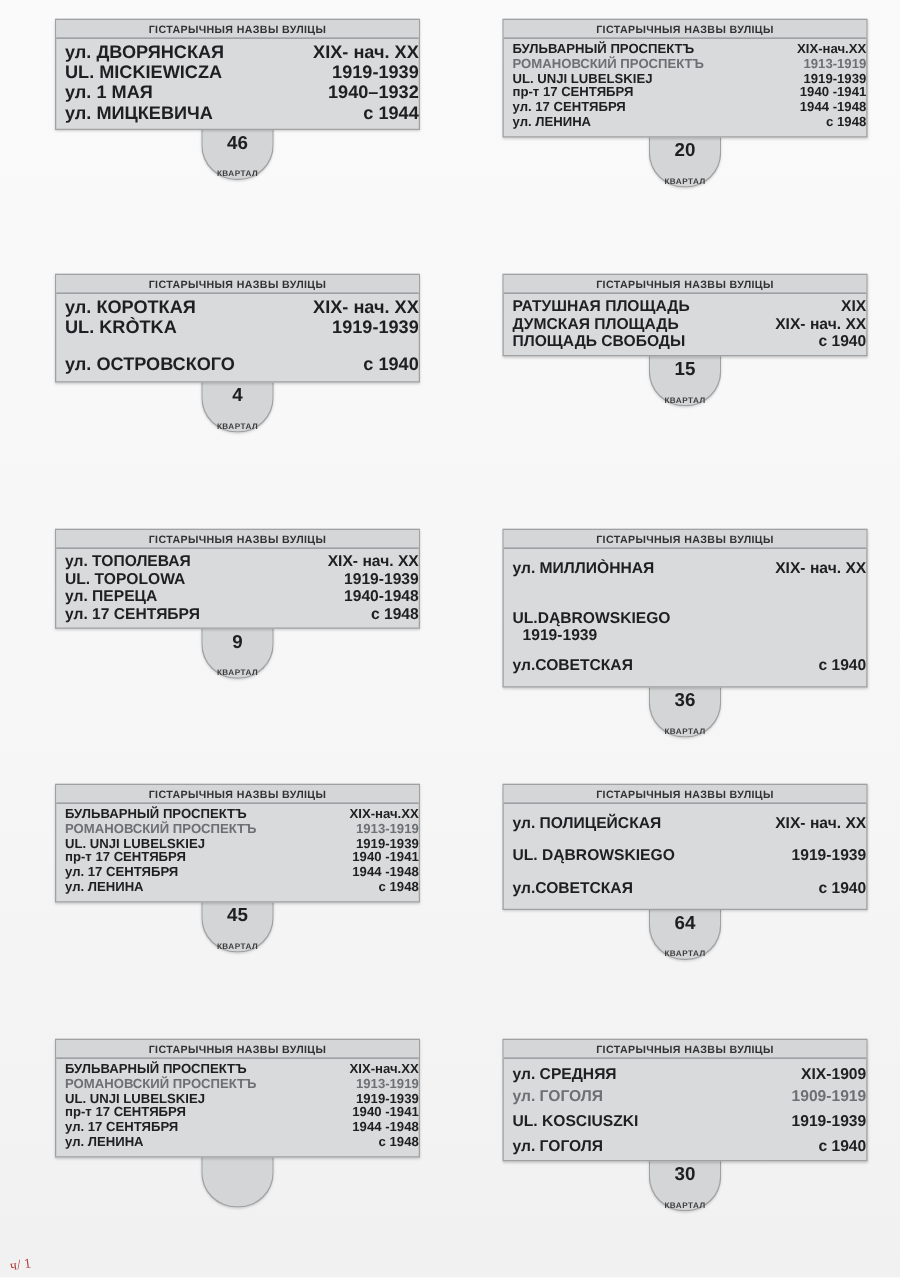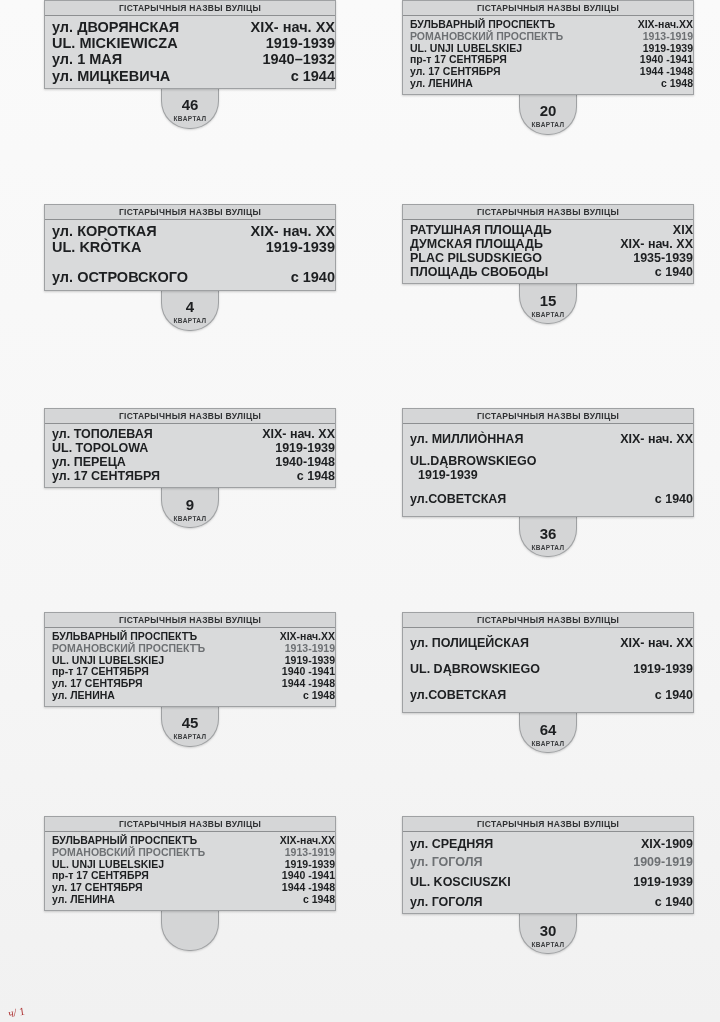--- a/index.html
+++ b/index.html
@@ -27,21 +27,21 @@
     display: grid;
     grid-template-columns: 360px 360px;
     grid-template-rows: repeat(5, 204px);
   }
   .cell {
     position: relative;
   }
   .plaque-wrap {
     position: absolute;
     left: 0;
-    top: 0;
+    top: 15px;
     width: 100%;
     display: flex;
     flex-direction: column;
     align-items: center;
   }
   .cell.left .plaque-wrap { padding-left: 10px; }
   .cell.right .plaque-wrap { padding-left: 8px; }
 
   .plaque {
     width: 292px;
@@ -93,21 +93,21 @@
     width: 56px;
     height: 40px;
     background: #d4d5d6;
     border: 1px solid #9fa1a3;
     border-top: none;
     border-radius: 0 0 28px 28px;
     margin-top: -1px;
     display: flex;
     flex-direction: column;
     align-items: center;
-    justify-content: center;
+    justify-content: space-between;
     box-shadow: 0 1px 2px rgba(0,0,0,0.15);
   }
   .tab .num {
     font-size: 15px;
     font-weight: bold;
     color: #1d1f21;
     line-height: 1;
     margin-top: 4px;
   }
   .tab .kv {
@@ -239,24 +239,20 @@
           <div class="rows sz-mid">
             <div class="row">
               <span class="nm">РАТУШНАЯ ПЛОЩАДЬ</span>
               <span class="yr">XIX</span>
             </div>
             <div class="row">
               <span class="nm">ДУМСКАЯ ПЛОЩАДЬ</span>
               <span class="yr">XIX- нач. XX</span>
             </div>
             <div class="row">
-              <span class="nm">PLAC PILSUDSKIEGO</span>
-              <span class="yr">1935-1939</span>
-            </div>
-            <div class="row">
               <span class="nm">ПЛОЩАДЬ СВОБОДЫ</span>
               <span class="yr">с 1940</span>
             </div>
           </div>
         </div>
         <div class="tab">
           <div class="num">15</div>
           <div class="kv">КВАРТАЛ</div>
         </div>
       </div>
@@ -290,21 +286,21 @@
           <div class="kv">КВАРТАЛ</div>
         </div>
       </div>
     </div>
 
     <div class="cell right">
       <div class="plaque-wrap">
         <div class="plaque">
           <div class="header">ГІСТАРЫЧНЫЯ НАЗВЫ ВУЛІЦЫ</div>
           <div class="rows sz-mid" style="padding-top:8px;padding-bottom:10px;">
-            <div class="row" style="margin-bottom:8px;">
+            <div class="row" style="margin-bottom:26px;">
               <span class="nm">ул. МИЛЛИÒННАЯ</span>
               <span class="yr">XIX- нач. XX</span>
             </div>
             <div class="row" style="margin-bottom:10px;flex-direction:column;">
               <span class="nm">UL.DĄBROWSKIEGO</span>
               <span class="yr">1919-1939</span>
             </div>
             <div class="row">
               <span class="nm">ул.СОВЕТСКАЯ</span>
               <span class="yr">с 1940</span>

